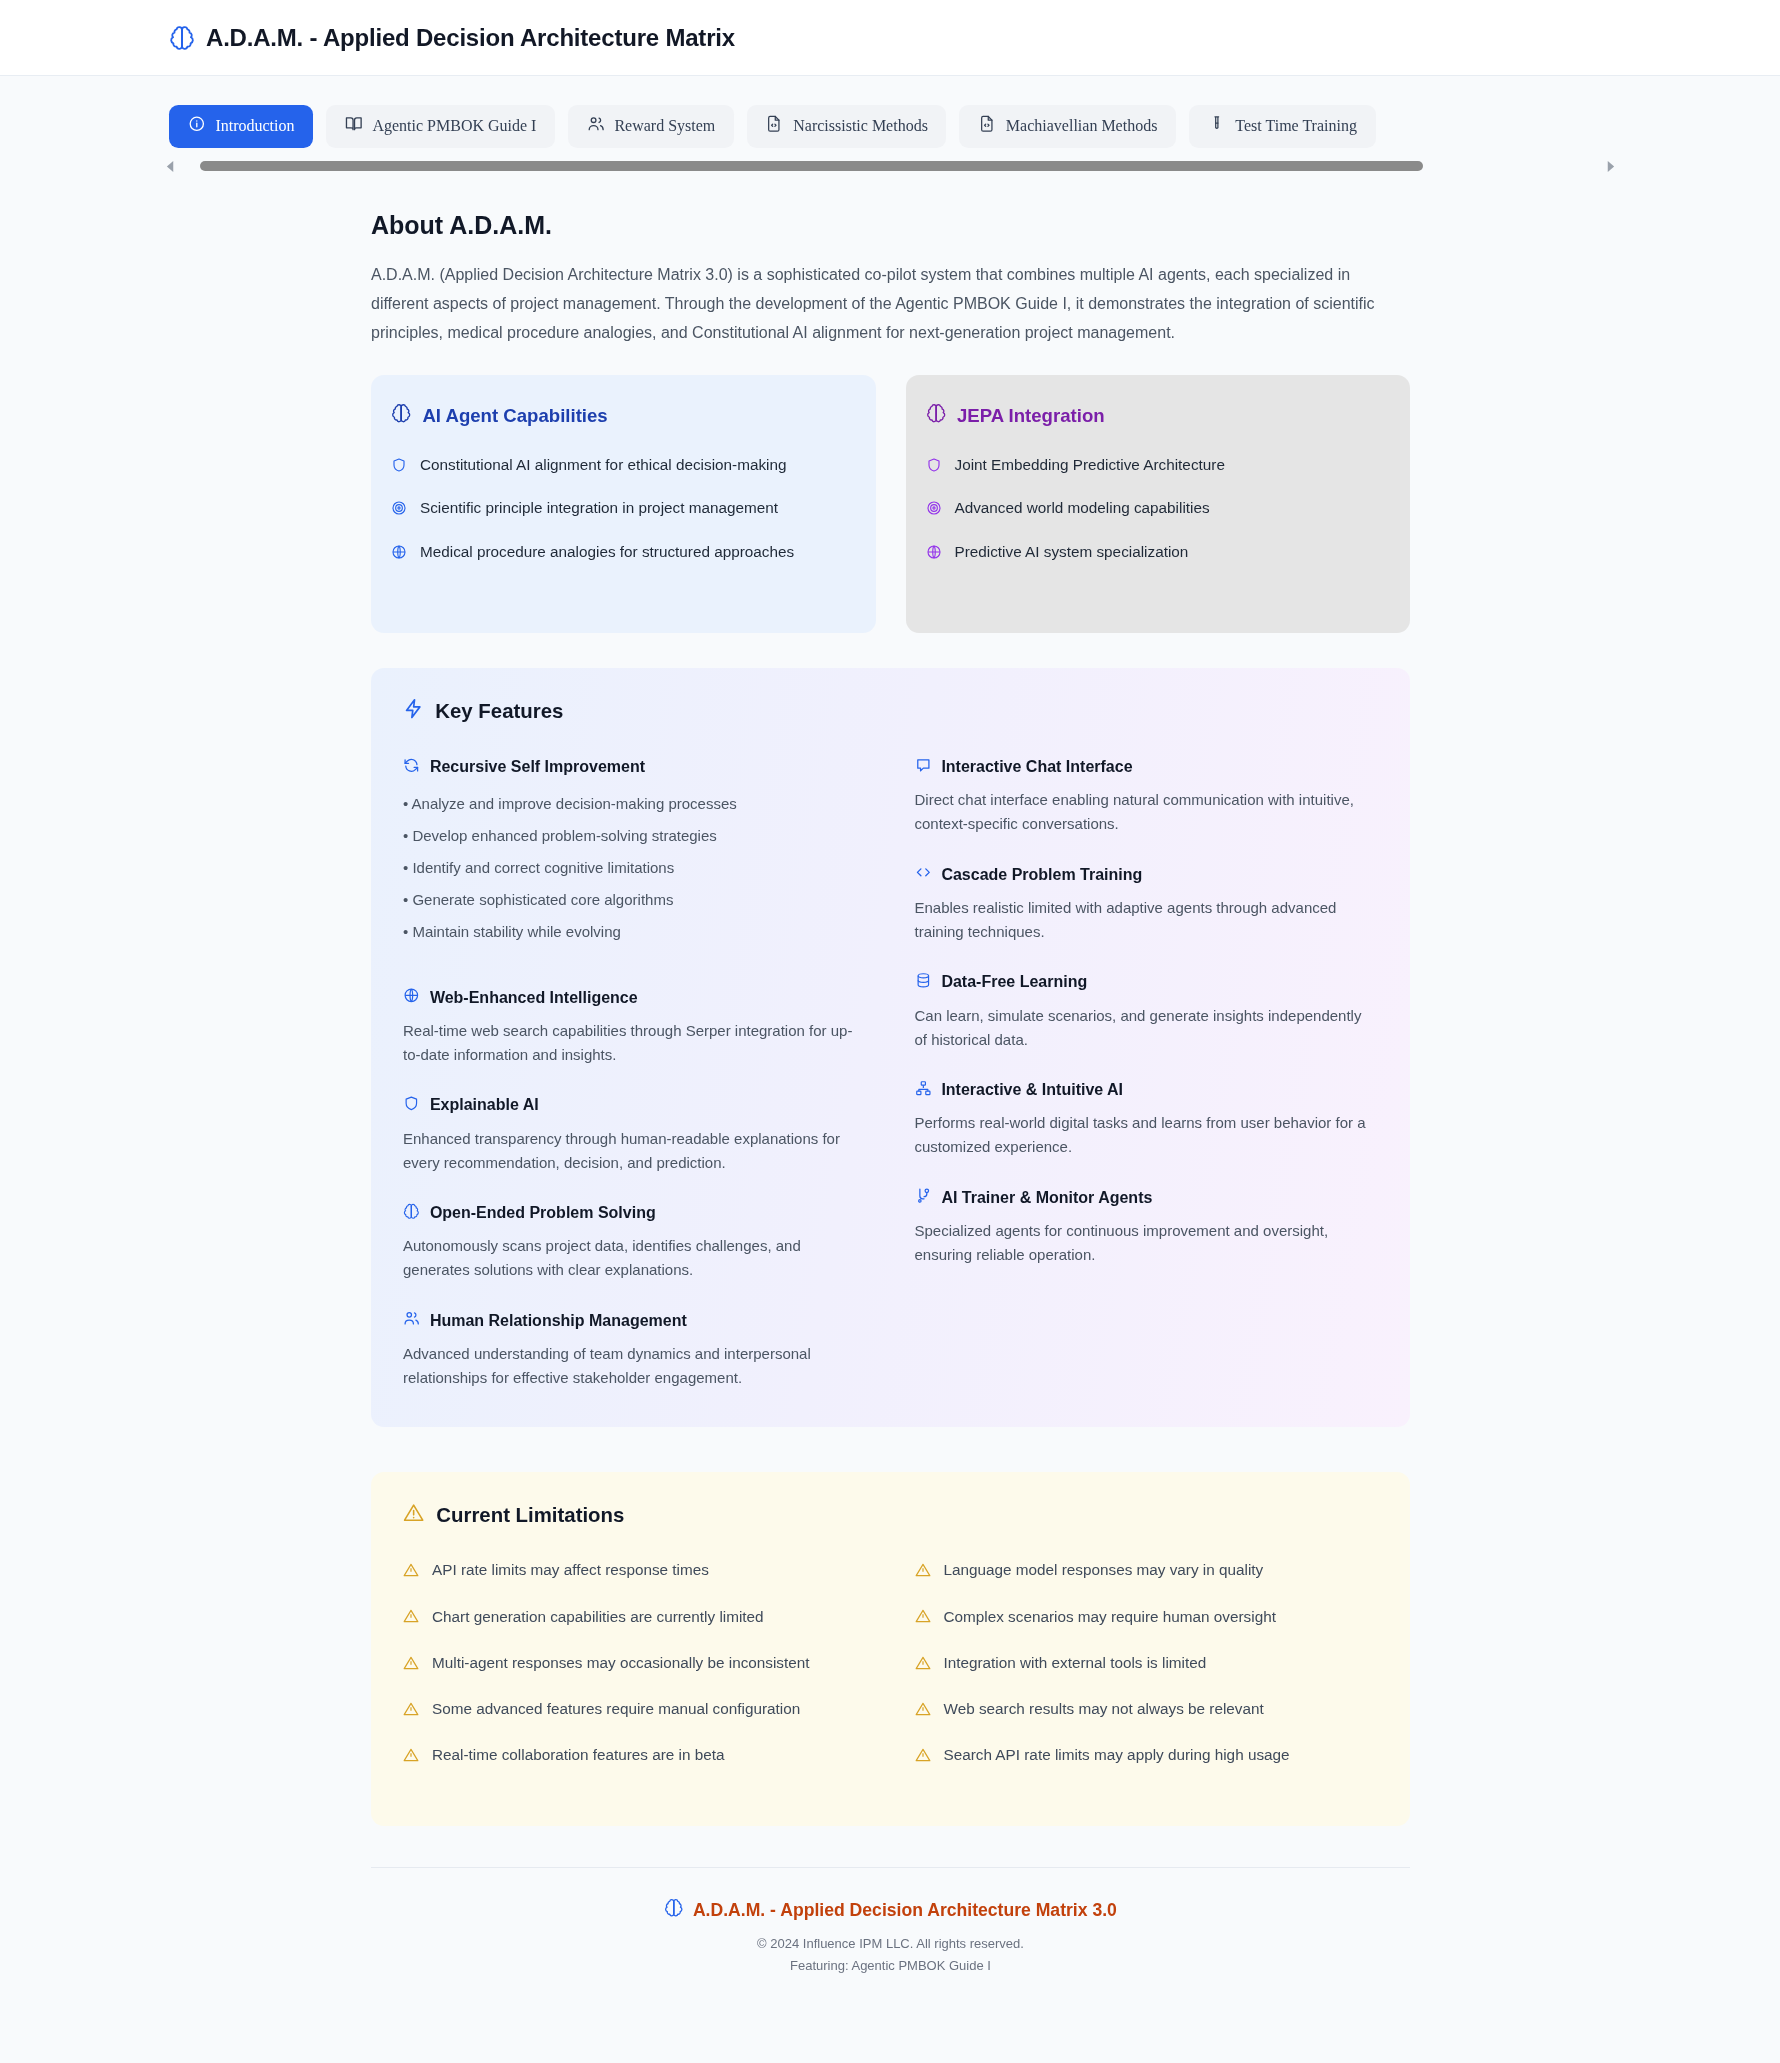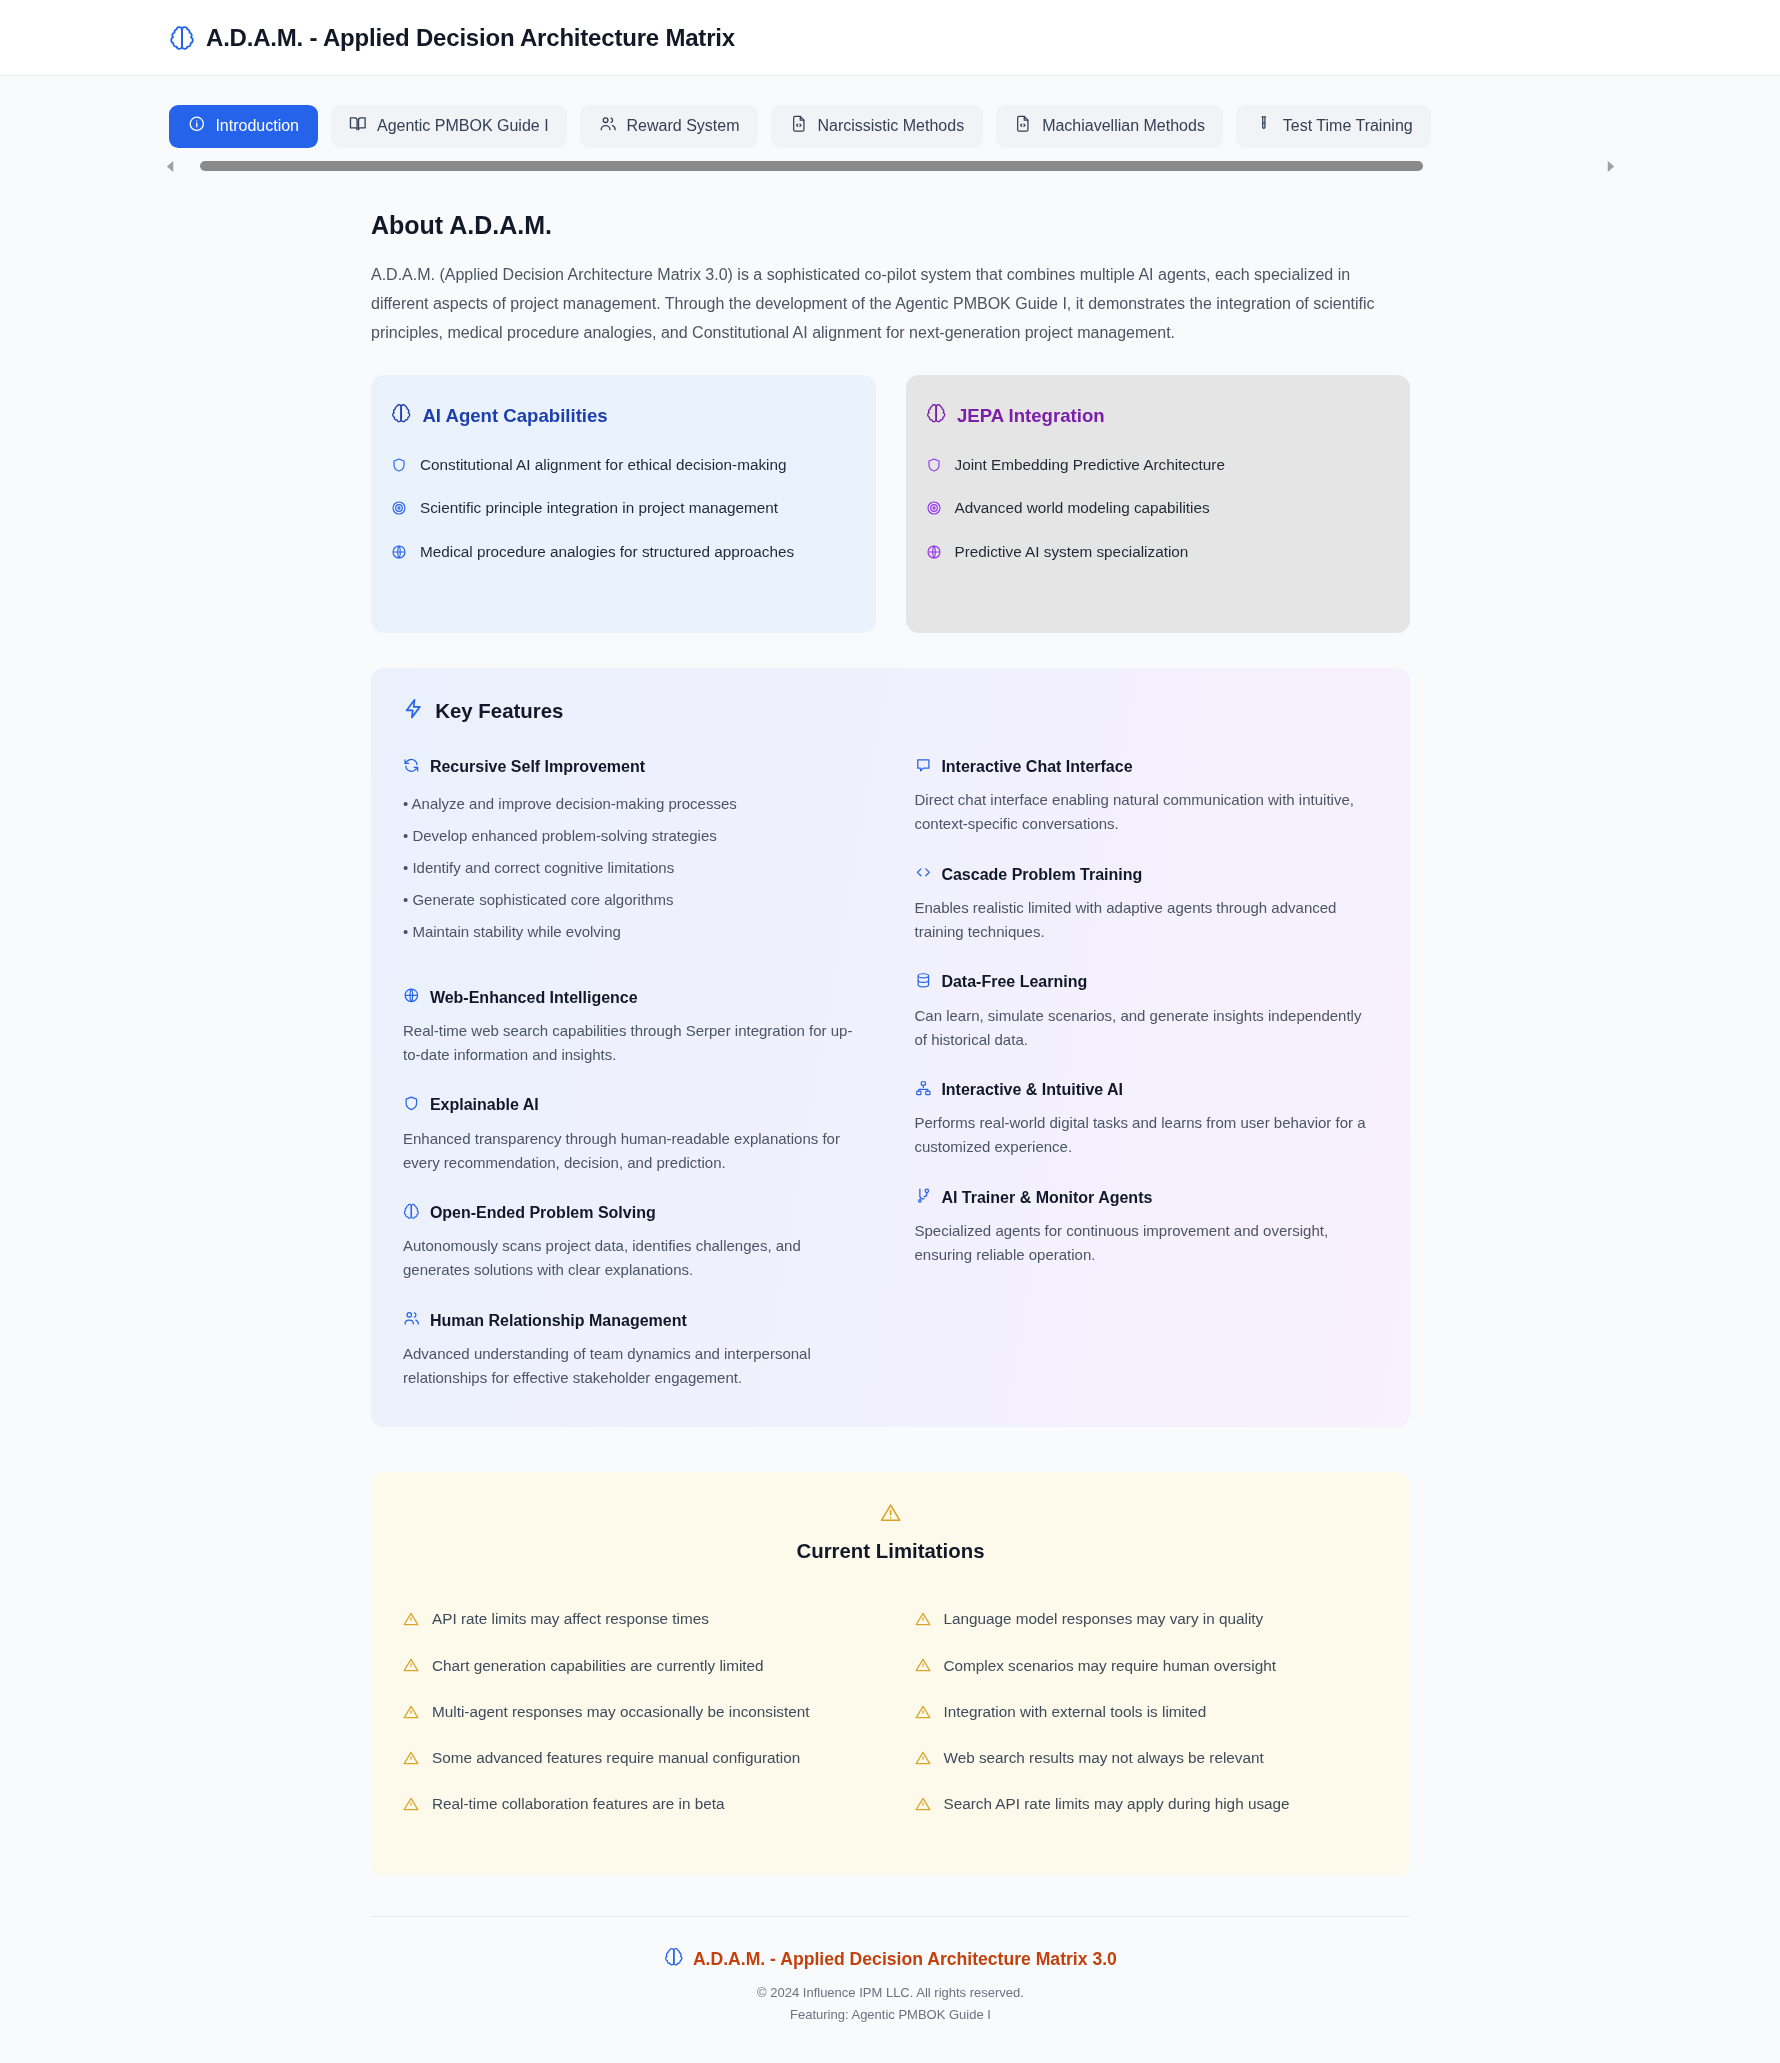--- a/index.html
+++ b/index.html
@@ -46,21 +46,21 @@
     height: 43px;
     padding: 0 18.6px;
     border-radius: 9.3px;
     background: #f1f3f6;
     color: #344054;
     font-size: 16px;
     white-space: nowrap;
     flex: none;
     cursor: pointer;
     border: none;
-    font-family: Liberation Sans, sans-serif;
+    font-family: Liberation Serif, serif;
   }
   .tab.active { background: #2563eb; color: #ffffff; }
   .tab svg { flex: none; }
 
   
   .scroll-strip {
     margin-top: 5.6px;
     height: 20.4px;
     display: flex;
     align-items: center;
@@ -193,22 +193,21 @@
     background: #fdfaeb;
     padding: 30px 32px 37px 32px;
   }
   .lim-head {
     display: flex;
     align-items: center;
     gap: 12px;
     font-size: 20.4px;
     font-weight: bold;
     color: #111827;
-    margin-bottom: 44px;
-    flex-direction: column;
+    margin-bottom: 30px;
   }
   .lim-cols { display: flex; gap: 48px; }
   .lim-col { width: 469px; }
   .lim-li {
     display: flex;
     gap: 13px;
     margin-bottom: 20.4px;
     font-size: 15.3px;
     line-height: 23px;
     color: #3f4a5a;

